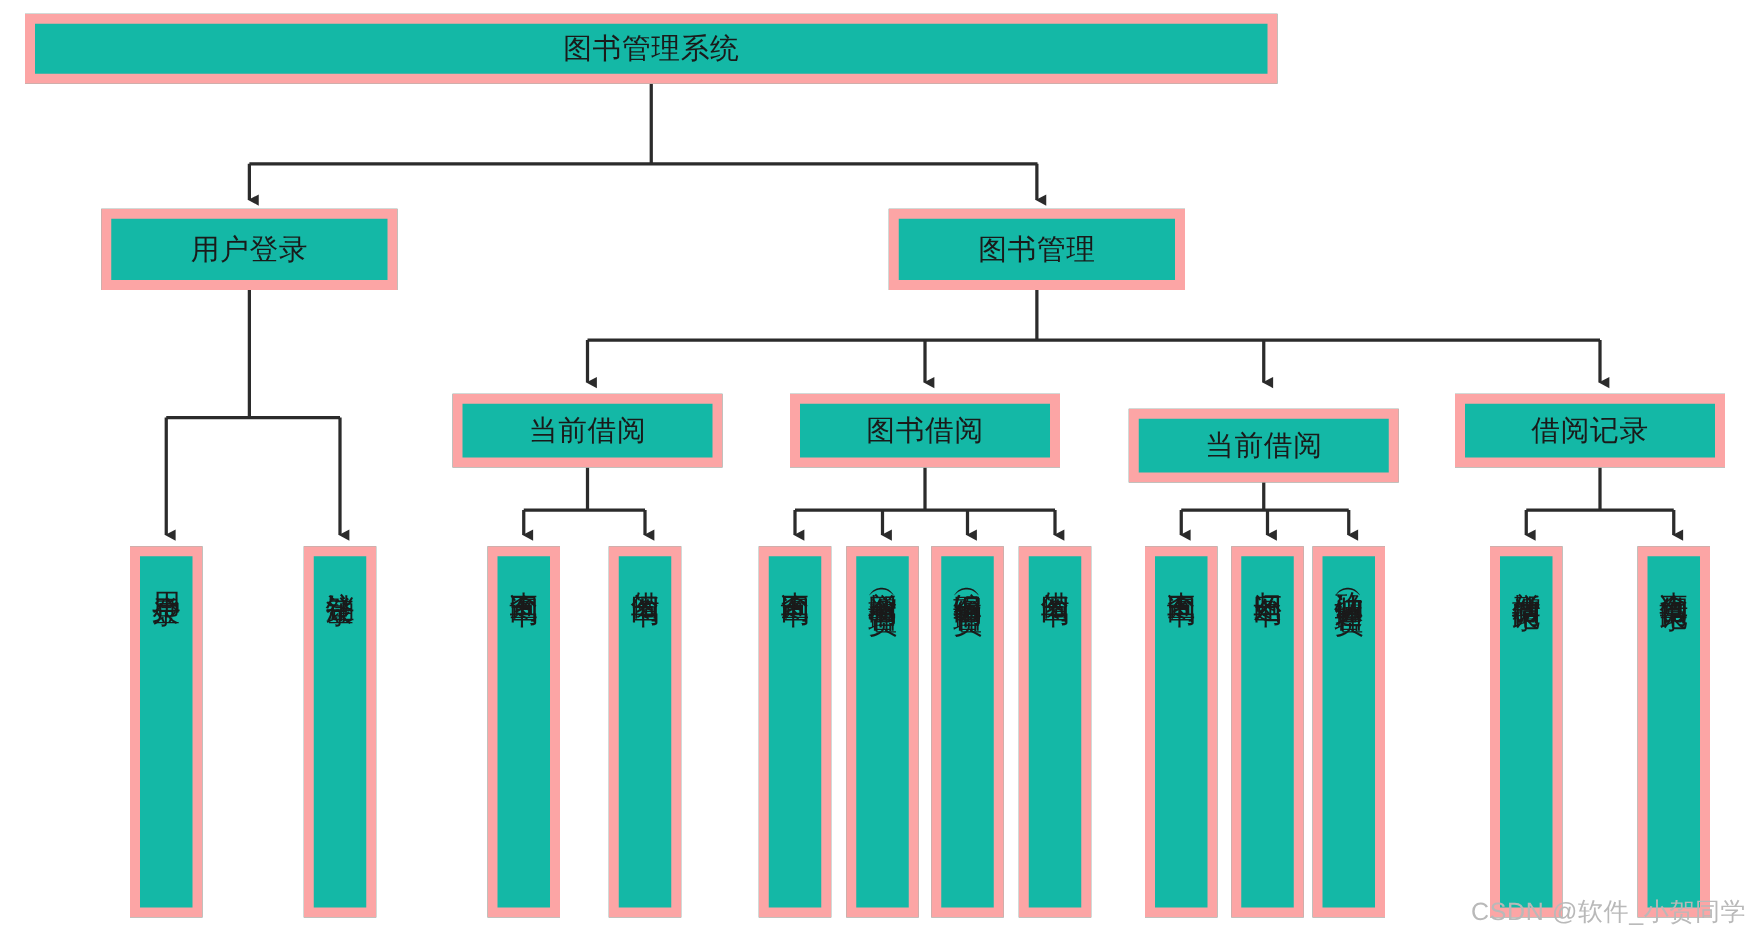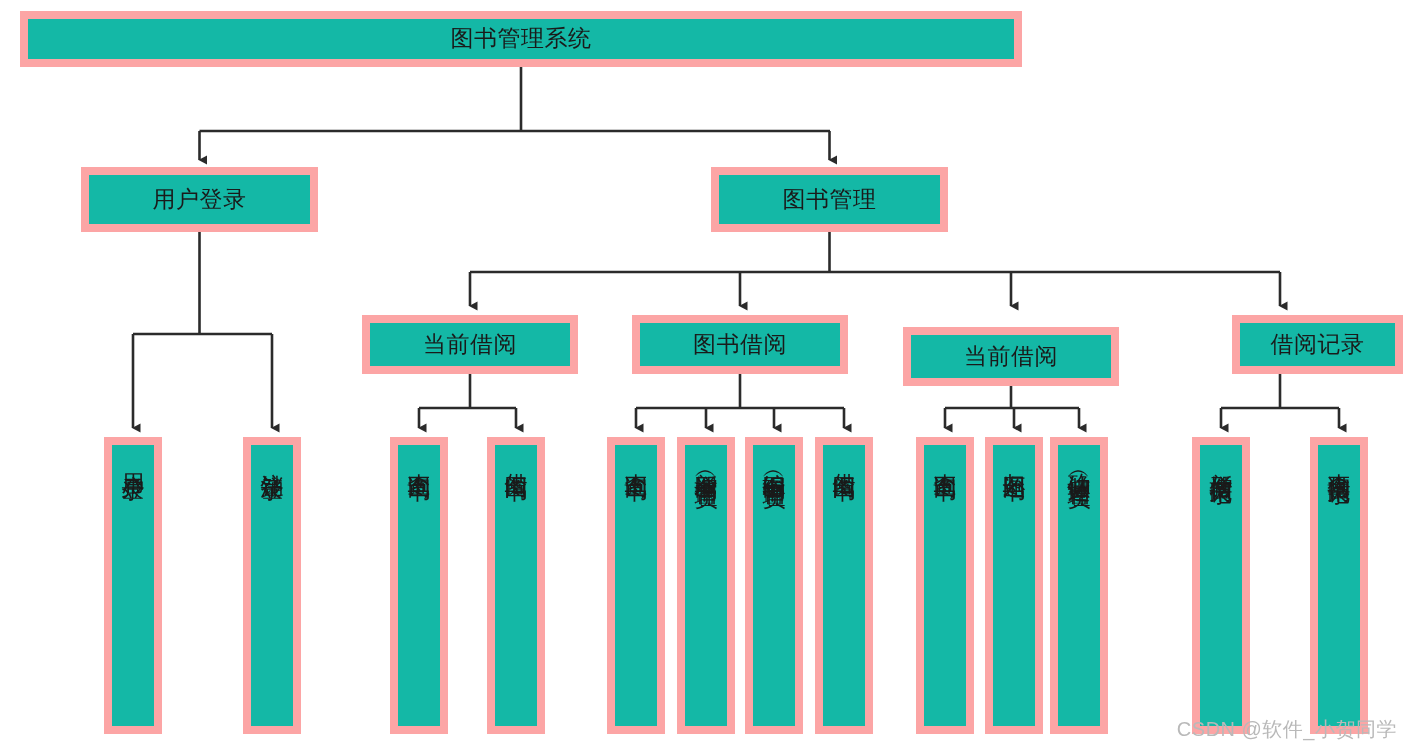--- a/index.html
+++ b/index.html
@@ -139,21 +139,21 @@
 
   <div class="node horiz" style="left:362px; top:315px; width:216px; height:59px;">
     <span class="label">当前借阅</span>
   </div>
   <div class="node horiz" style="left:632px; top:315px; width:216px; height:59px;">
     <span class="label">图书借阅</span>
   </div>
   <div class="node horiz" style="left:903px; top:315px; width:216px; height:59px;margin-top:12px;">
     <span class="label">当前借阅</span>
   </div>
-  <div class="node horiz" style="left:1232px; top:315px; width:171px; height:59px;">
+  <div class="node horiz" style="left:1164px; top:315px; width:216px; height:59px;">
     <span class="label">借阅记录</span>
   </div>
 
   <div class="node leaf" style="left:104px; top:437px; width:58px; height:297px;">
     <span class="label">用户登录</span>
   </div>
   <div class="node leaf" style="left:243px; top:437px; width:58px; height:297px;">
     <span class="label">注销登录</span>
   </div>
   <div class="node leaf" style="left:390px; top:437px; width:58px; height:297px;">

